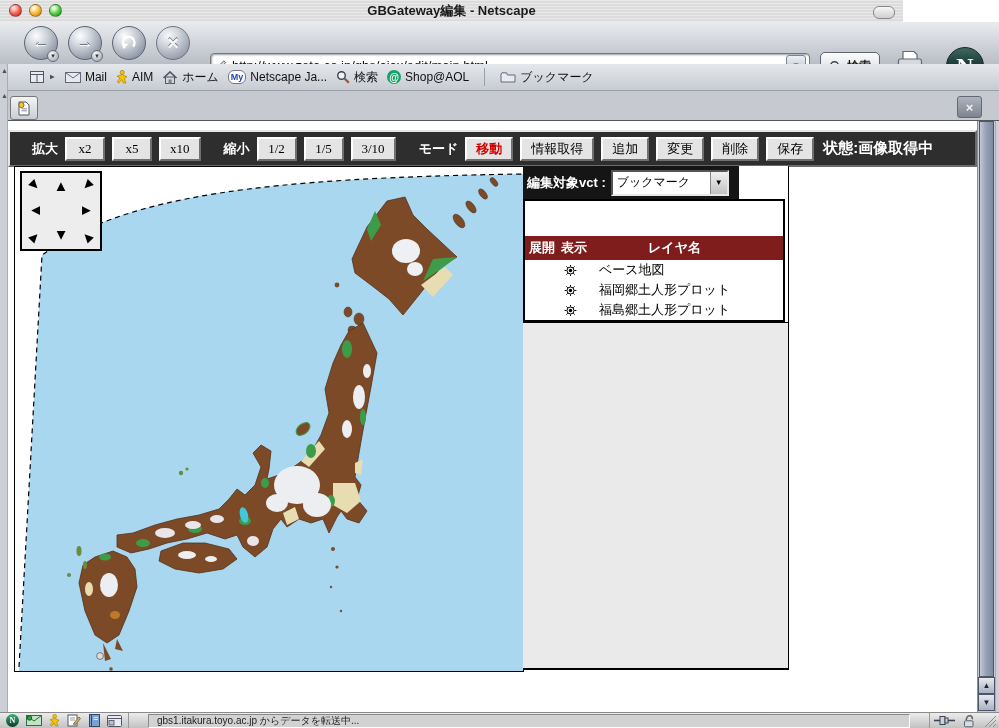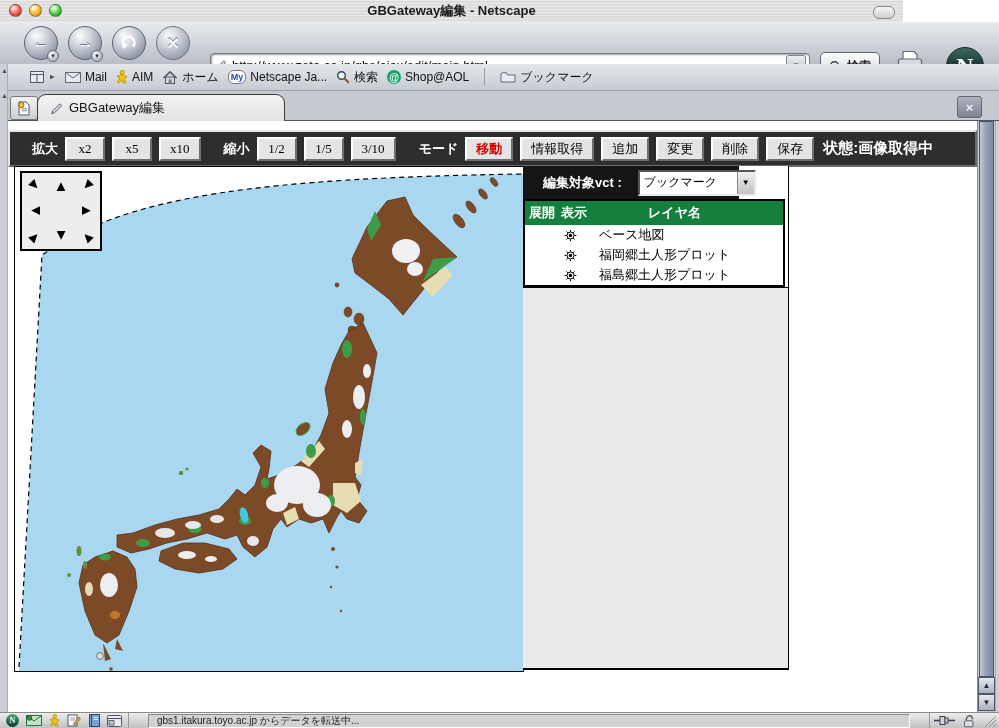--- a/index.html
+++ b/index.html
@@ -93,28 +93,28 @@
   .pan span{display:flex;align-items:center;justify-content:center;font-size:15px;color:#000;line-height:1;}
   .r0{transform:rotate(0deg);} .r45{transform:rotate(45deg);} .r90{transform:rotate(90deg);}
   .r135{transform:rotate(135deg);} .r180{transform:rotate(180deg);} .r225{transform:rotate(225deg);}
   .r270{transform:rotate(270deg);} .r315{transform:rotate(315deg);}
 
   
   .lpanel{left:523px;top:166px;width:266px;height:504px;background:#fff;
     border-right:1px solid #000;border-bottom:2px solid #000;box-sizing:border-box;
     display:flex;flex-direction:column;}
   .vctrow{height:33px;display:flex;align-items:stretch;}
-  .vctstrip{width:216px;background:#151515;display:flex;align-items:center;gap:16px;padding-left:20px;box-sizing:border-box;}
+  .vctstrip{width:216px;background:#151515;display:flex;align-items:center;gap:5px;padding-left:4px;box-sizing:border-box;}
   .vctlabel{color:#fff;font-weight:bold;font-size:13px;white-space:nowrap;}
   .select{display:flex;height:22px;background:#fff;border:2px solid;border-color:#555 #e8e8e8 #e8e8e8 #555;box-sizing:content-box;}
   .selval{width:93px;font-size:12px;color:#000;display:flex;align-items:center;padding-left:4px;white-space:nowrap;overflow:hidden;}
   .selbtn{width:16px;background:linear-gradient(#f0f0f0,#c2c2c2);border-left:1px solid #888;
     display:flex;align-items:center;justify-content:center;font-size:8px;color:#000;}
   .listbox{width:262px;border:2px solid #000;box-sizing:border-box;}
-  .lheader{height:24px;background:#15803d;display:flex;align-items:center;font-size:13px;font-weight:bold;color:#fff;}
+  .lheader{height:24px;background:#7f1d1d;display:flex;align-items:center;font-size:13px;font-weight:bold;color:#fff;margin-top:35px;}
   .lh-expand{margin-left:4px;} .lh-visible{margin-left:6px;} .lh-name{flex:1;text-align:center;padding-right:21px;}
   .lrow{height:20px;display:flex;align-items:center;background:#fff;font-size:13px;color:#000;}
   .lrow .eye{margin-left:38px;display:flex;}
   .lrow .lname{margin-left:21px;white-space:nowrap;}
   .panelrest{flex:1;background:#eaeaea;border-top:1px solid #000;}
 
   
   .vscroll{left:977px;top:121px;width:18px;height:591px;background:#c6cad2;border-left:1px solid #8a8f98;box-sizing:border-box;}
   .vthumb{position:absolute;left:1px;top:0;width:15px;height:556px;
     background:linear-gradient(90deg,#c3cad6,#97a2b6 45%,#7e8aa0);border:1px solid #4c5668;box-sizing:border-box;}
@@ -268,27 +268,20 @@
 </div>
 
 <div class="abs tabbar">
   <div class="tabicon-btn">
     <svg width="14" height="15" viewBox="0 0 14 15">
       <path d="M2,1 L9,1 L12,4 L12,14 L2,14 Z" fill="#fff" stroke="#556"></path>
       <circle cx="4.4" cy="4" r="2.6" fill="#f5c63a" stroke="#8c6d12"></circle>
       <line x1="4.5" y1="7.8" x2="10" y2="7.8" stroke="#889"></line>
       <line x1="4.5" y1="9.8" x2="10" y2="9.8" stroke="#889"></line>
     </svg>
-  </div>
-  <div class="tab">
-    <svg width="13" height="13" viewBox="0 0 14 14">
-      <path d="M2,12.5 L3,9.5 L10.5,2 L12.5,4 L5,11.5 Z" fill="#d8dce2" stroke="#445" stroke-width=".9"></path>
-      <path d="M2,12.5 3.4,12.1 2.8,11.2 Z" fill="#445"></path>
-    </svg>
-    <span>GBGateway編集</span>
   </div>
   <div class="closebtn">
       <span>×</span>
     </div>
 </div>
 
 <div class="abs frame-left"></div>
 <div class="abs frame-right"></div>
 <span class="ltri" style="top:67px;">▲</span>
 <span class="ltri" style="top:92px;">▲</span>

